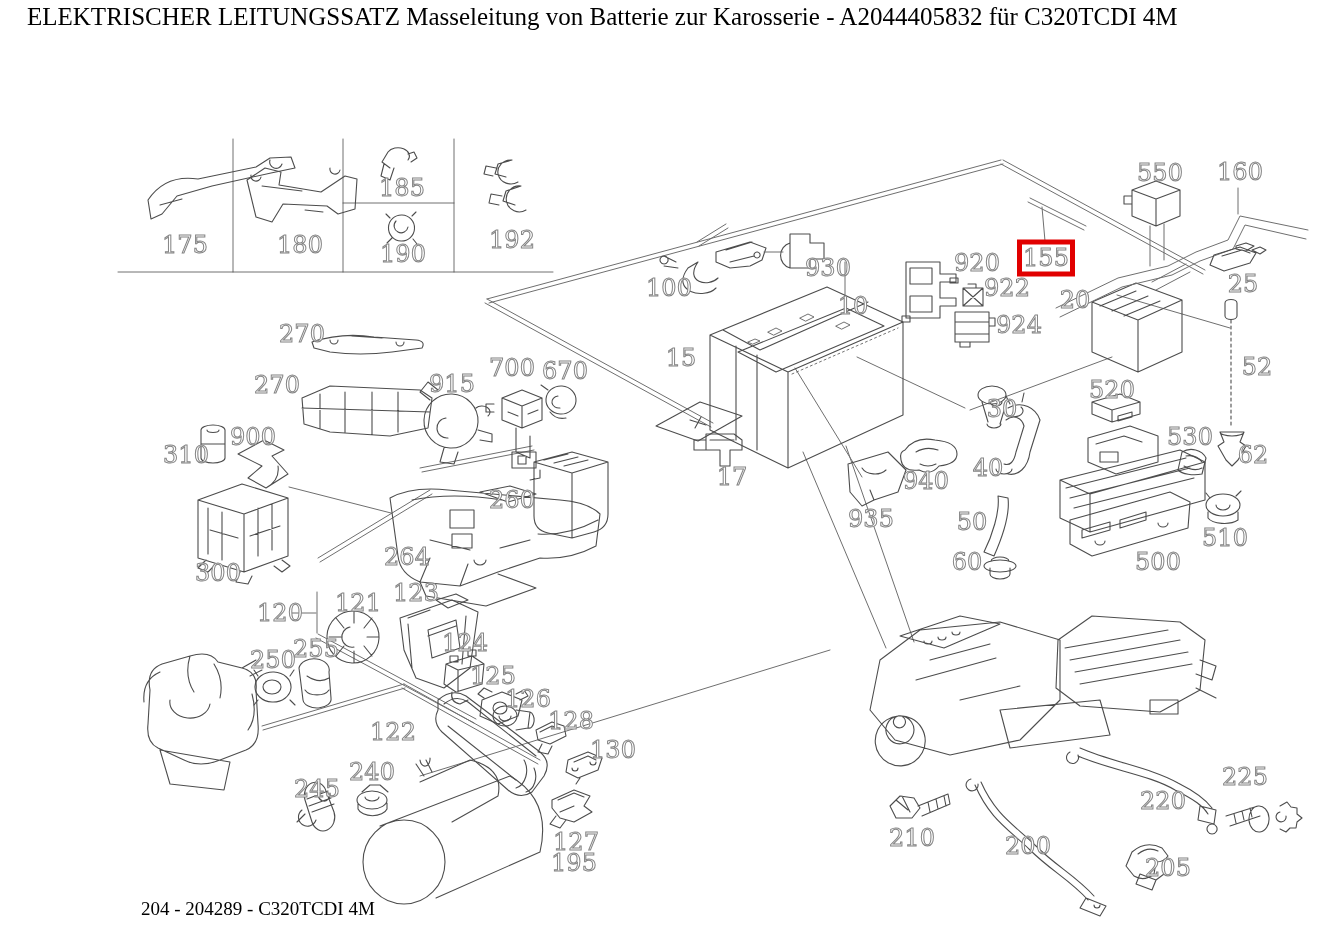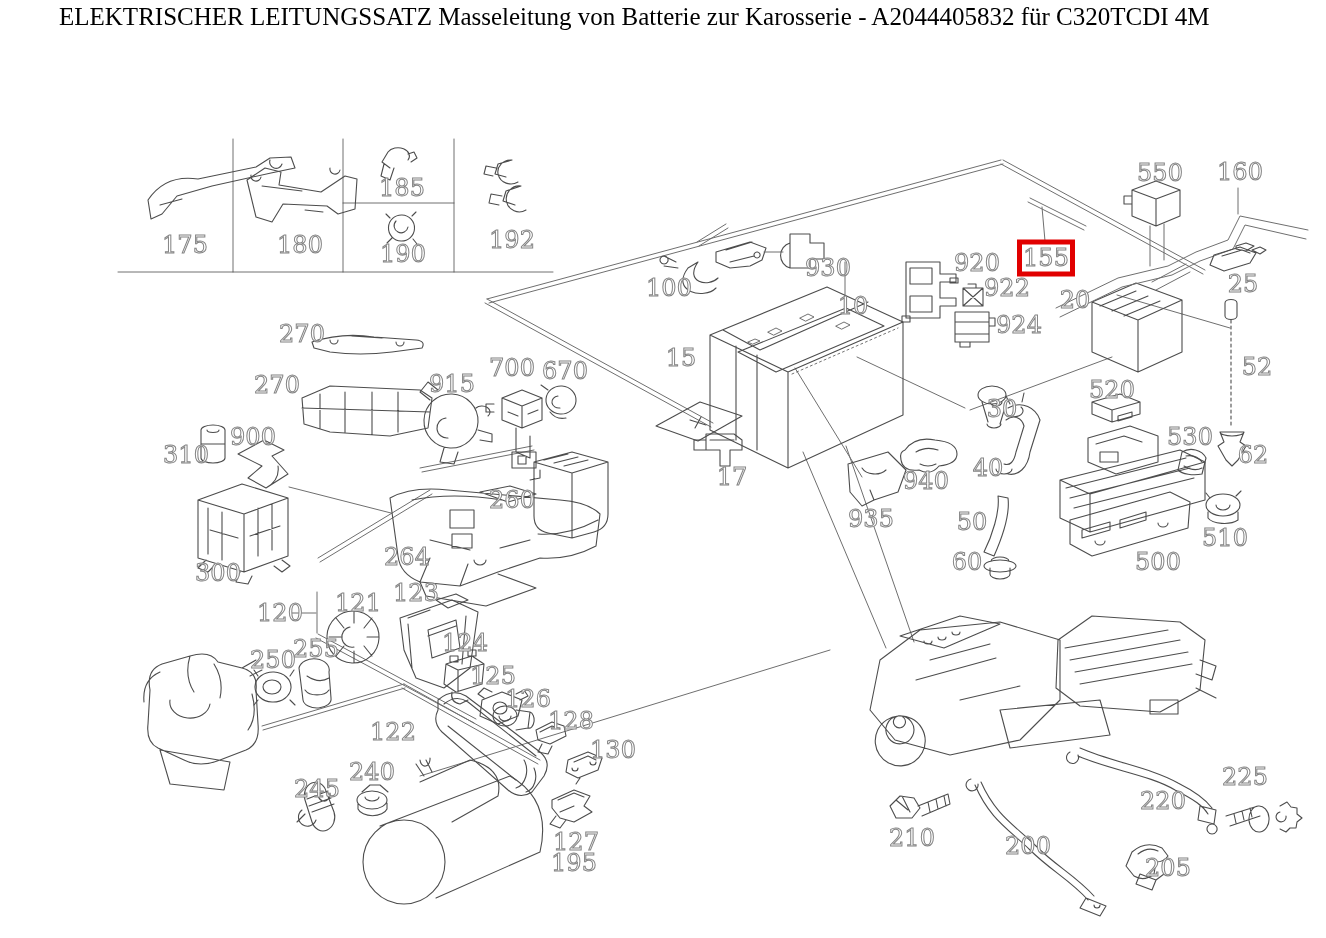--- a/index.html
+++ b/index.html
@@ -1,18 +1,18 @@
 <!DOCTYPE html>
 <html><head>
 <meta charset="utf-8">
 <style>
   html,body{margin:0;padding:0;background:#fff;}
   #stage{position:relative;width:1326px;height:938px;background:#ffffff;overflow:hidden;
          font-family:"Liberation Serif",serif;}
-  .title{position:absolute;left:27px;top:3px;font-size:25px;color:#000;white-space:nowrap;margin-left:32px;}
+  .title{position:absolute;left:27px;top:3px;font-size:25px;color:#000;white-space:nowrap;}
   .footer{position:absolute;left:141px;top:898px;font-size:19px;color:#000;white-space:nowrap;}
   svg{position:absolute;left:0;top:0;}
   .ln{fill:none;stroke:#4d4d4d;stroke-width:1.1;stroke-linejoin:round;stroke-linecap:round;}
   .thin{stroke-width:0.8;}
   .frame{fill:none;stroke:#6f6f6f;stroke-width:1;stroke-linecap:round;}
   .dash{stroke-dasharray:3 3;}
   .dots{stroke-dasharray:2 3;}
   .plabel{font-family:"DejaVu Serif",serif;font-size:24px;fill:#ffffff;stroke:#858585;
           stroke-width:1px;text-anchor:middle;}
   .hlbox{fill:none;stroke-width:5px;}
@@ -311,13 +311,14 @@
         <text x="1225" y="546" class="plabel">510</text>
         <text x="1158" y="570" class="plabel">500</text>
         <text x="912" y="846" class="plabel">210</text>
         <text x="1028" y="854" class="plabel">200</text>
         <text x="1163" y="809" class="plabel">220</text>
         <text x="1245" y="785" class="plabel">225</text>
         <text x="1168" y="876" class="plabel">205</text>
       </g>
   </svg>
 
+  <div class="footer">204 - 204289 - C320TCDI 4M</div>
 </div>
 
 </body></html>

